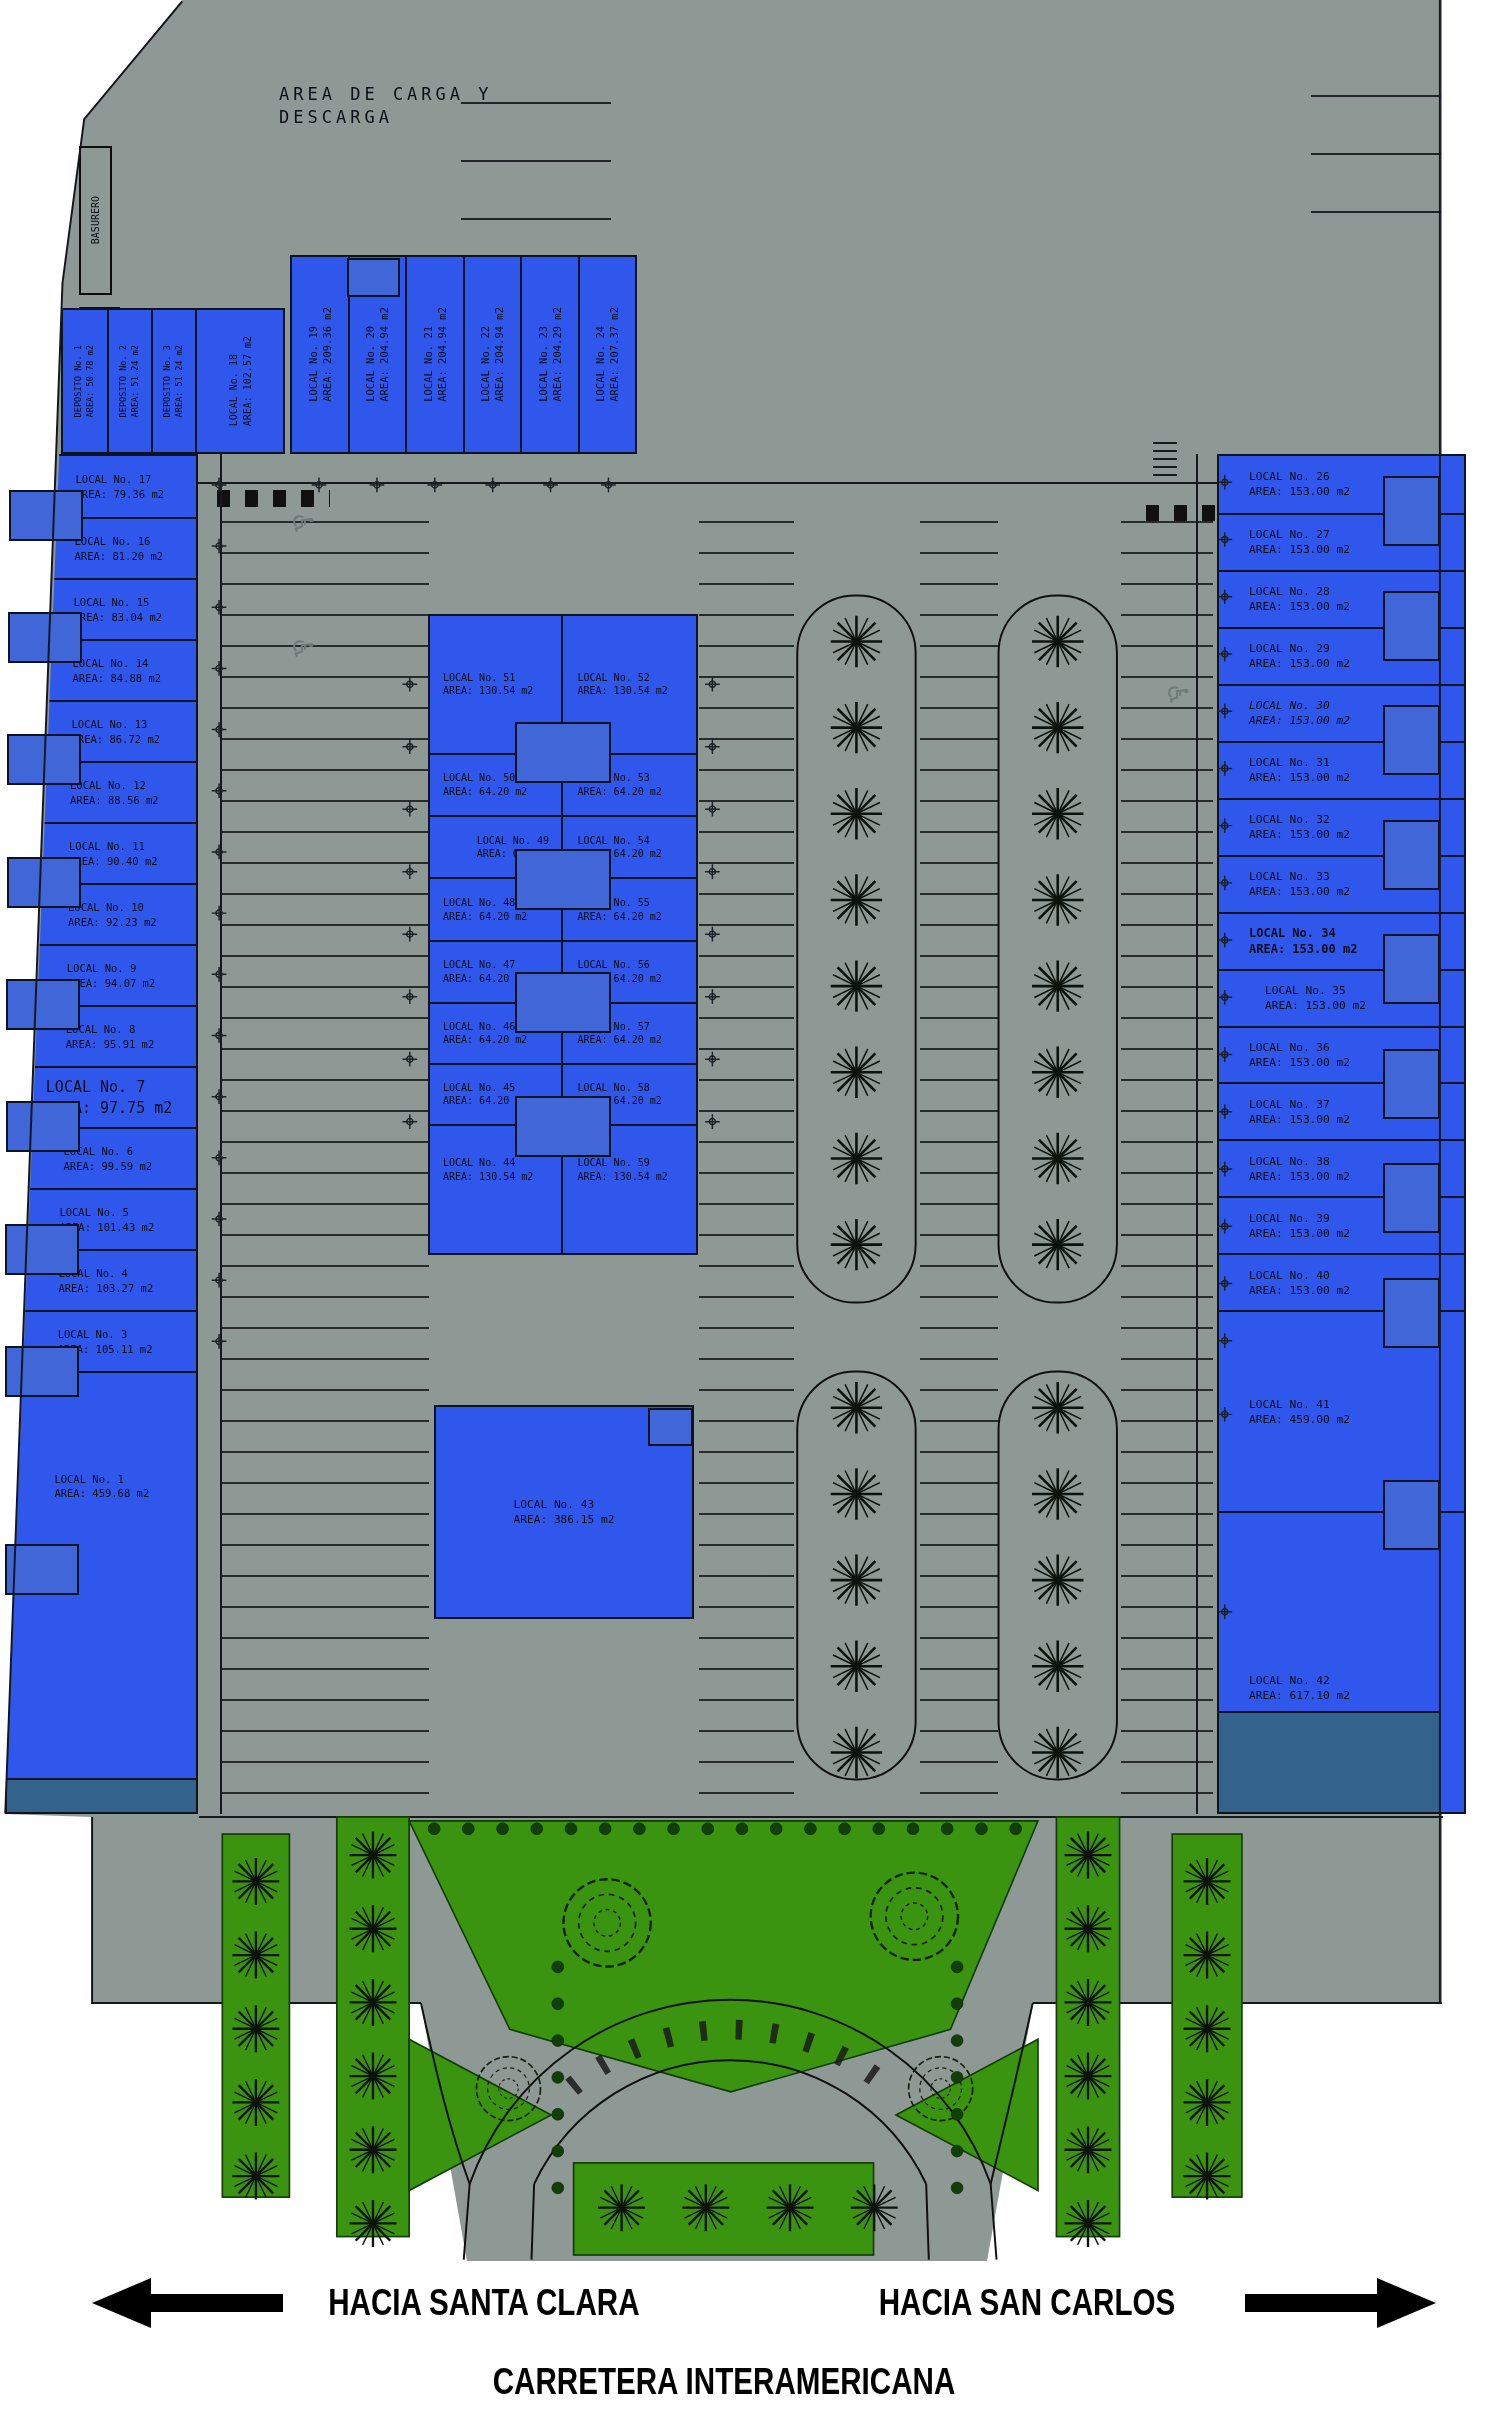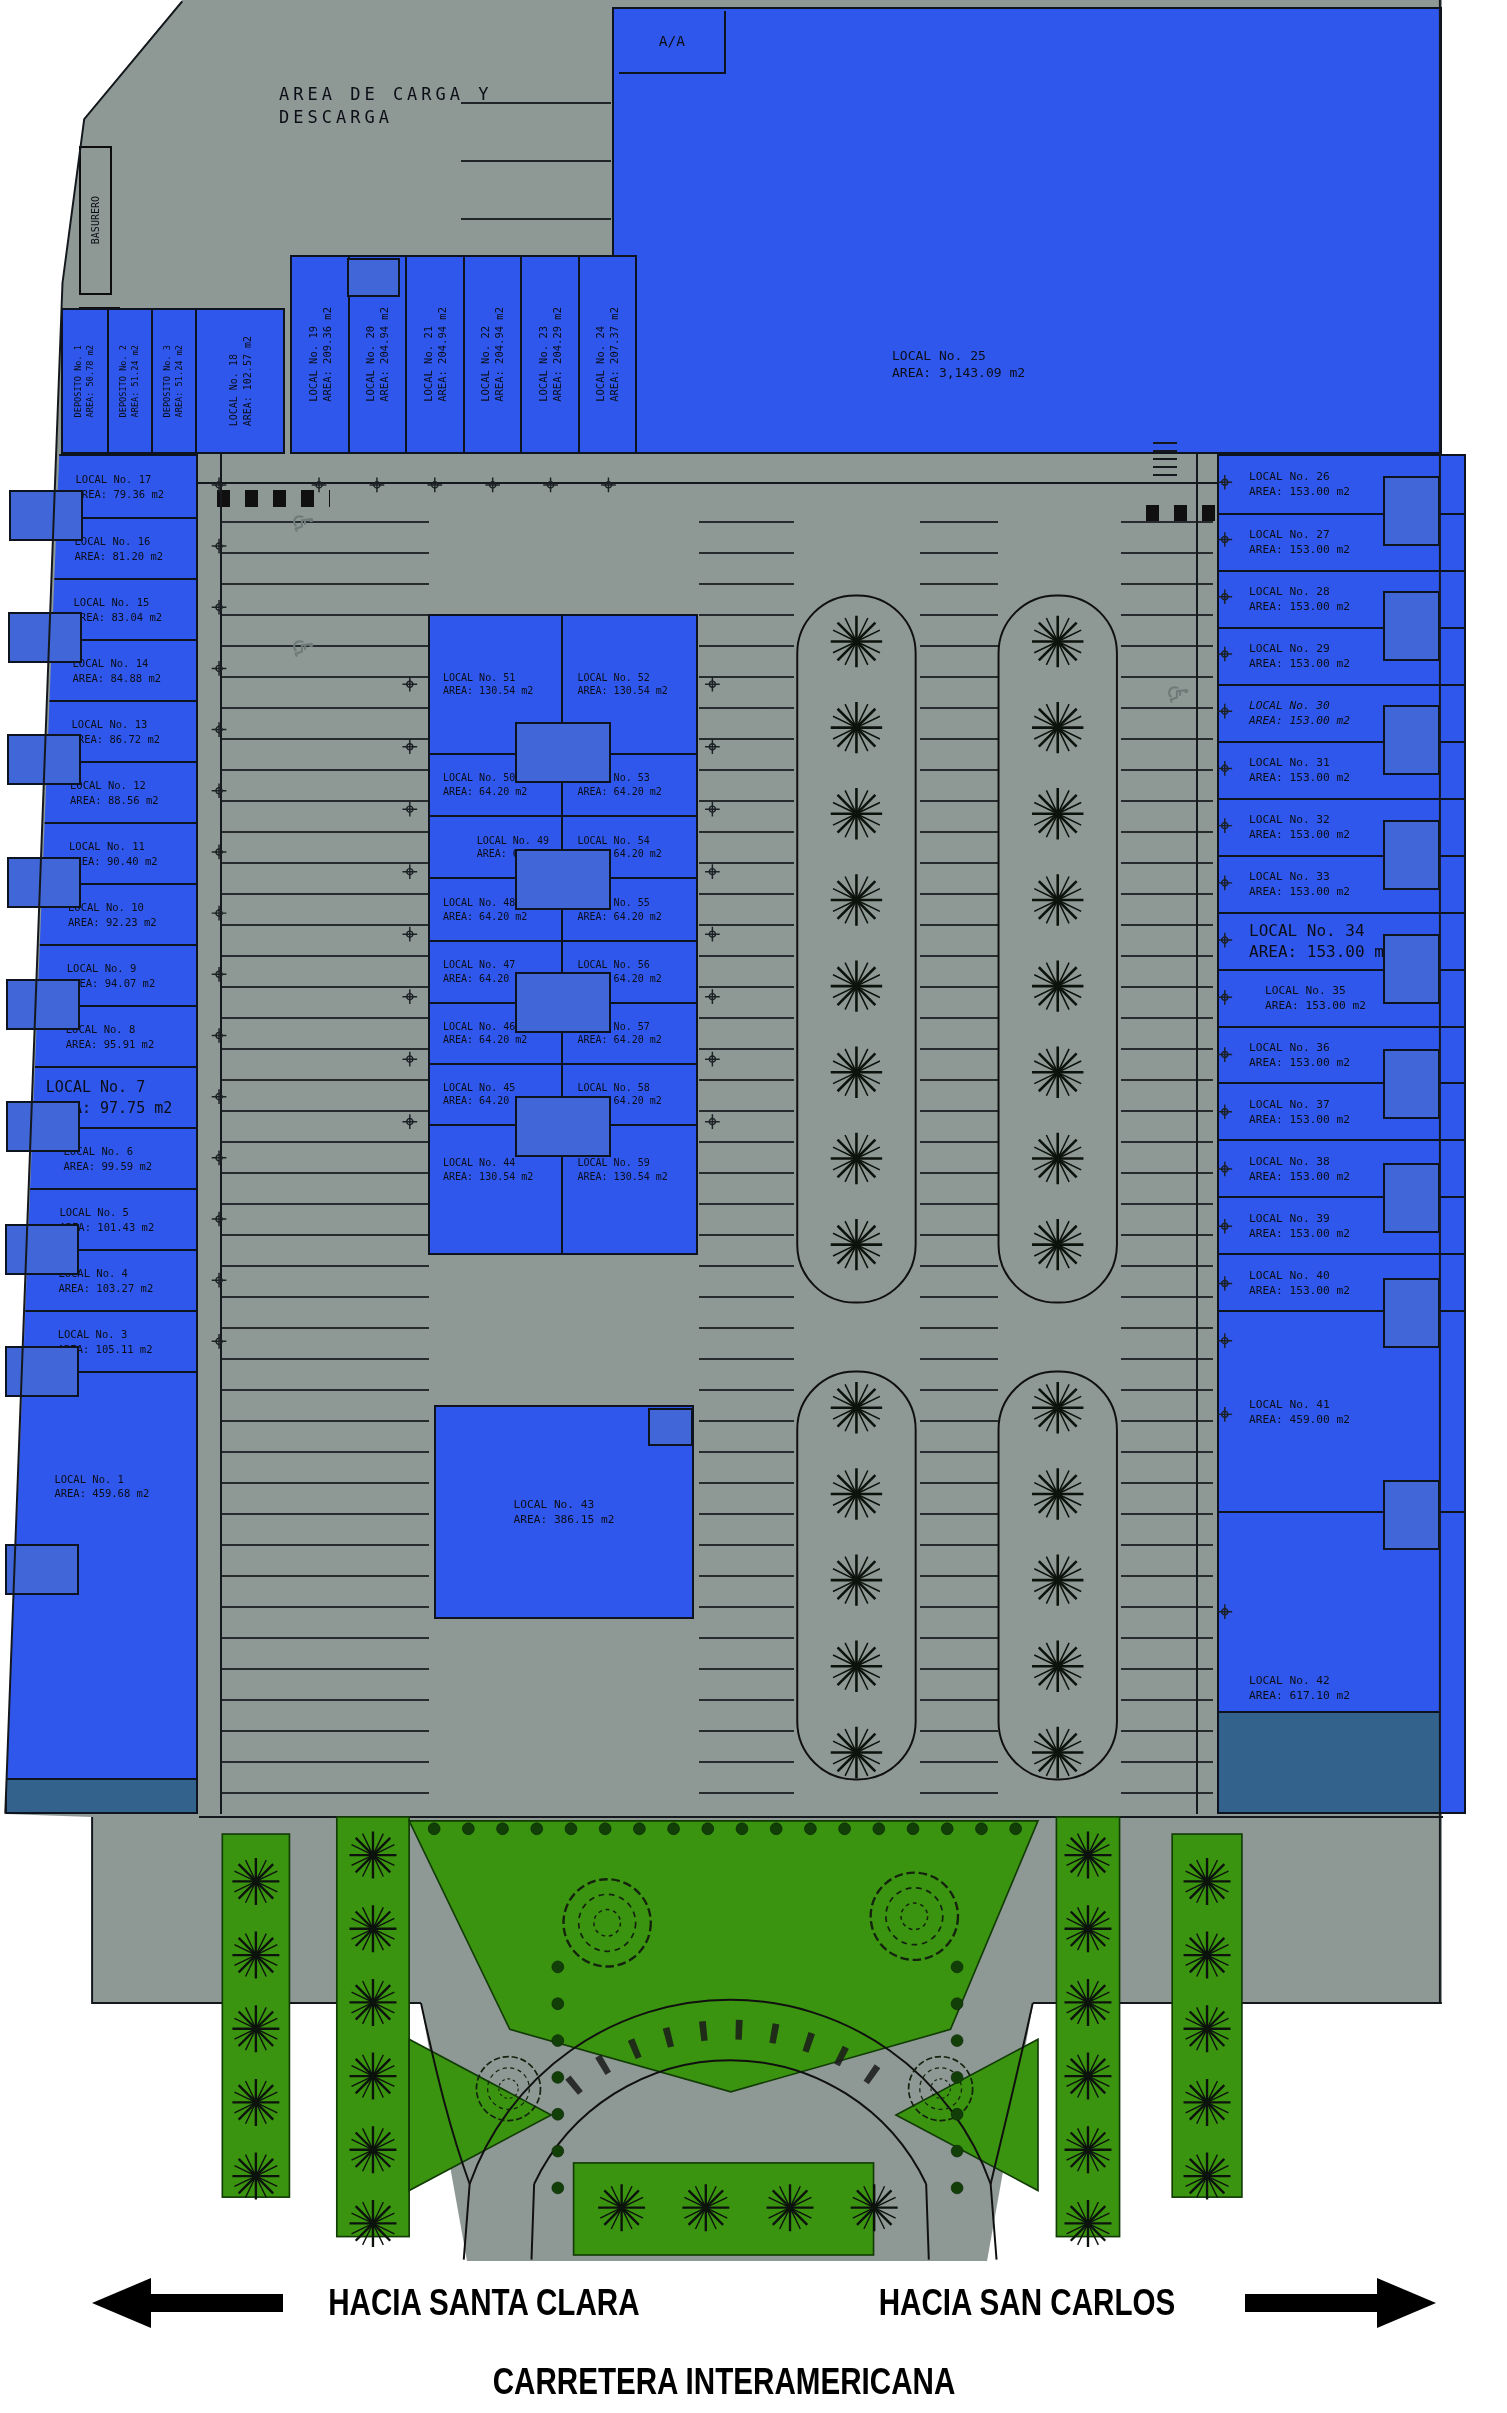--- a/index.html
+++ b/index.html
@@ -64,28 +64,20 @@
 
   <div class="room" style="left:79px;top:146px;width:33px;height:149px;">
     <div class="lbl vcell" style="font-size:10px;">BASURERO</div>
   </div>
   <div class="room" style="left:79px;top:307px;width:41px;height:49px;font-size:20px;">✕</div>
   <div class="abs lbl" style="left:71px;top:361px;font-size:6.6px;">TX-1 500KVA</div>
 
   <div class="abs lbl" style="left:279px;top:83px;font-size:17px;letter-spacing:4px;white-space:pre-line;">AREA DE CARGA Y
 DESCARGA</div>
 
-  <div class="bld" style="left:612px;top:6.6px;width:830px;height:447px;">
-    <div class="abs" style="left:5.3px;top:2.6px;width:105px;height:61px;border-right:2px solid var(--ink);border-bottom:2px solid var(--ink);display:flex;align-items:center;justify-content:center;">
-      <span class="lbl" style="font-size:14.5px;">A/A</span>
-    </div>
-    <div class="abs lbl" style="left:278px;top:303px;font-size:13px;">
-      <span>LOCAL No. 25</span><span>AREA: 3,143.09 m2</span>
-    </div>
-  </div>
 
   <div class="bld row" style="left:290px;top:255px;width:347px;height:199px;">
     <div class="cell" style="flex:1">
         <div class="lbl vcell" style="font-size:10.5px;"><span>LOCAL No. 19</span><span>AREA: 209.36 m2</span></div>
       </div>
     <div class="cell" style="flex:1">
         <div class="lbl vcell" style="font-size:10.5px;"><span>LOCAL No. 20</span><span>AREA: 204.94 m2</span></div>
       </div>
     <div class="cell" style="flex:1">
         <div class="lbl vcell" style="font-size:10.5px;"><span>LOCAL No. 21</span><span>AREA: 204.94 m2</span></div>
@@ -187,21 +179,21 @@
     <div class="cell" style="height:57px;justify-content:flex-start;padding-left:30px;">
         <div class="lbl" style="font-size:11.2px;"><span>LOCAL No. 31</span><span>AREA: 153.00 m2</span></div>
       </div>
     <div class="cell" style="height:57px;justify-content:flex-start;padding-left:30px;">
         <div class="lbl" style="font-size:11.2px;"><span>LOCAL No. 32</span><span>AREA: 153.00 m2</span></div>
       </div>
     <div class="cell" style="height:57px;justify-content:flex-start;padding-left:30px;">
         <div class="lbl" style="font-size:11.2px;"><span>LOCAL No. 33</span><span>AREA: 153.00 m2</span></div>
       </div>
     <div class="cell" style="height:57px;justify-content:flex-start;padding-left:30px;">
-        <div class="lbl" style="font-size:16px;"><span>LOCAL No. 34</span><span>AREA: 153.00 m2</span></div>
+        <div class="lbl" style="font-size:12px;font-weight:bold;"><span>LOCAL No. 34</span><span>AREA: 153.00 m2</span></div>
       </div>
     <div class="cell" style="height:57px;justify-content:flex-start;padding-left:46px;">
         <div class="lbl" style="font-size:11.2px;"><span>LOCAL No. 35</span><span>AREA: 153.00 m2</span></div>
       </div>
     <div class="cell" style="height:57px;justify-content:flex-start;padding-left:30px;">
         <div class="lbl" style="font-size:11.2px;"><span>LOCAL No. 36</span><span>AREA: 153.00 m2</span></div>
       </div>
     <div class="cell" style="height:57px;justify-content:flex-start;padding-left:30px;">
         <div class="lbl" style="font-size:11.2px;"><span>LOCAL No. 37</span><span>AREA: 153.00 m2</span></div>
       </div>

